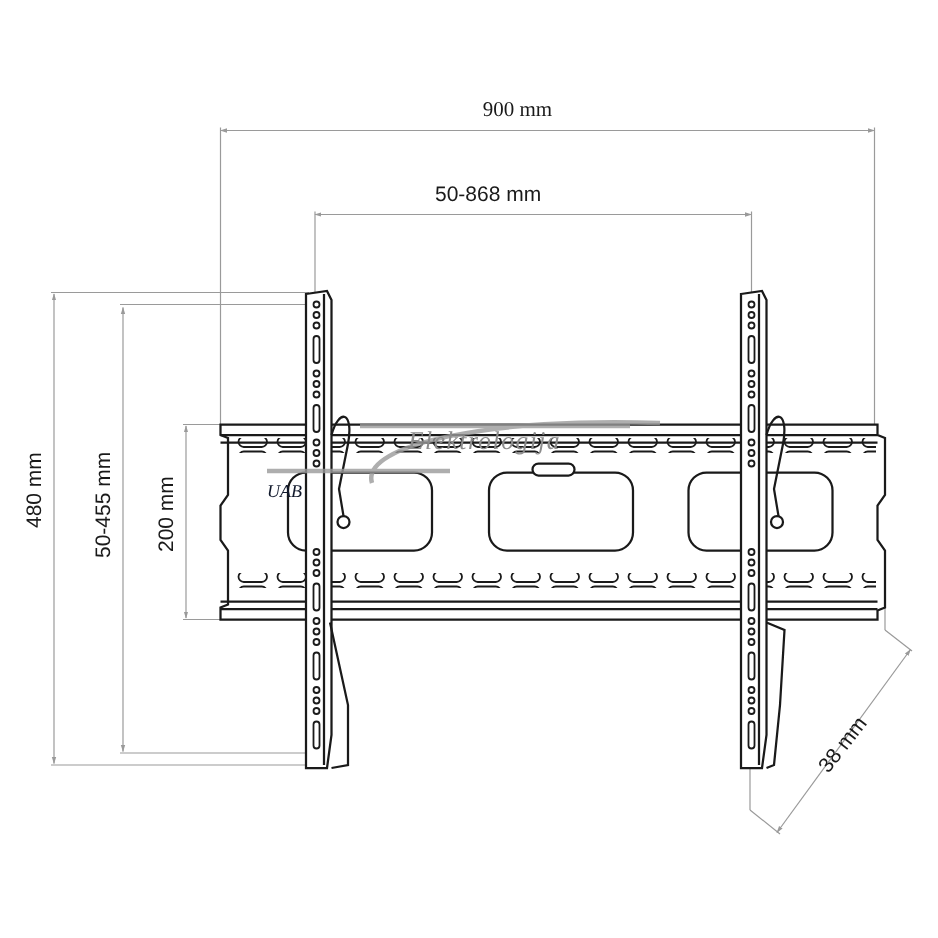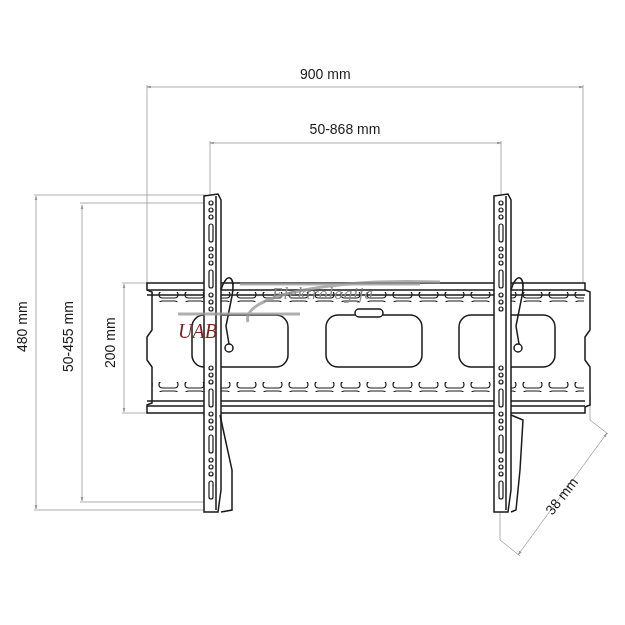--- a/index.html
+++ b/index.html
@@ -1,27 +1,27 @@
 <!DOCTYPE html>
 <html><head>
 <meta charset="utf-8">
 <style>
   html, body { margin: 0; padding: 0; background: #ffffff; }
   body { width: 625px; height: 625px; position: relative; overflow: hidden;
          font-family: "Liberation Sans", sans-serif; }
   #diagram { position: absolute; left: 0; top: 0; width: 625px; height: 625px; }
   .dim-label { position: absolute; font-size: 14px; color: #1a1a1a; white-space: nowrap; }
-  .lbl-900 { left: 300px; top: 66px; width: 90px; text-align: left; }
-  .lbl-868 { left: 290px; top: 121px; width: 110px; text-align: center; }
+  .lbl-900 { left: 300px; top: 66px; width: 90px; text-align: center; font-family: Liberation Serif, serif; }
+  .lbl-868 { left: 290px; top: 121px; width: 110px; }
   .lbl-480 { left: 14px; top: 352px; transform-origin: 0 0; transform: rotate(-90deg); }
   .lbl-455 { left: 60px; top: 372px; transform-origin: 0 0; transform: rotate(-90deg); }
   .lbl-200 { left: 102px; top: 368px; transform-origin: 0 0; transform: rotate(-90deg); }
   .lbl-38  { left: 542px; top: 508px; transform-origin: 0 0; transform: rotate(-52deg); }
   .watermark { position: absolute; left: 178px; top: 320px; font-family: "Liberation Serif", serif;
-               font-style: italic; font-size: 20px; color: #7f1d1d; }
+               font-style: italic; font-size: 12px; color: #0f172a; }
   .watermark-brand { position: absolute; left: 272px; top: 284px; font-family: "Liberation Serif", serif;
                      font-style: italic; font-size: 17px; color: #8c8c8c; letter-spacing: 1px; }
 </style>
 </head>
 <body>
 
 <svg id="diagram" viewBox="0 0 625 625" xmlns="http://www.w3.org/2000/svg">
   <defs>
     <marker id="arr" viewBox="0 0 10 10" refX="9" refY="5" markerWidth="6" markerHeight="6" orient="auto-start-reverse">
       <path d="M0,2 L10,5 L0,8 z" fill="#9a9a9a"></path>

